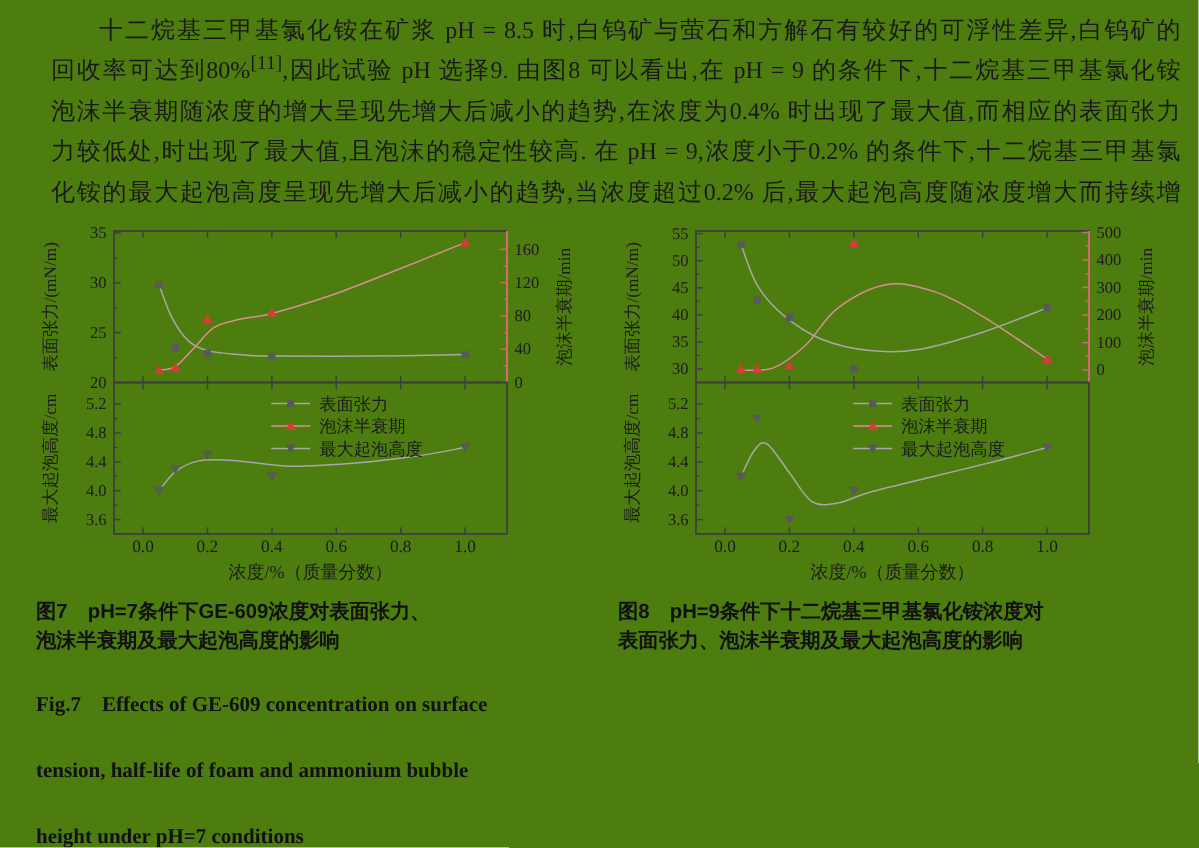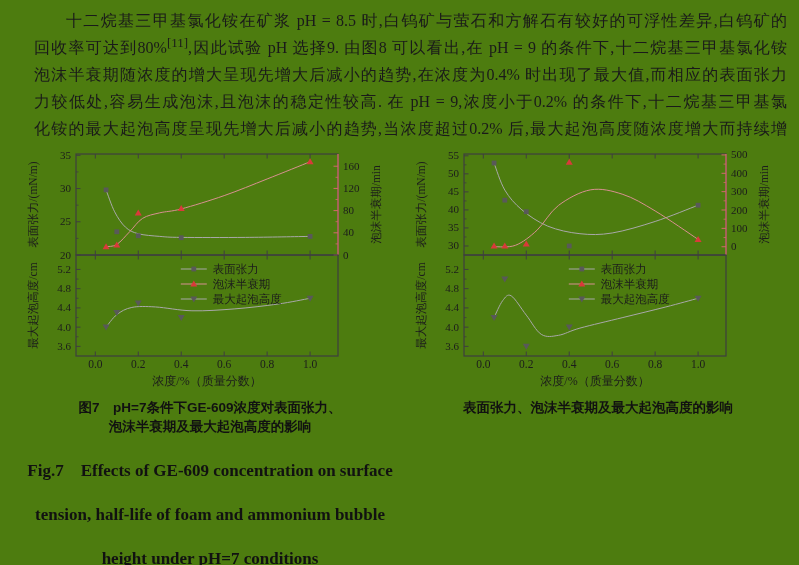--- a/index.html
+++ b/index.html
@@ -6,37 +6,37 @@
   .page{position:relative;width:799px;height:565px;background:#4d7c0f;overflow:hidden;
         font-family:"Liberation Serif","DejaVu Serif",serif;color:#1a1a1a;}
   .para{margin:7px 12px 0 34px;font-size:16px;}
   .pline{height:27px;line-height:27px;overflow:hidden;text-align:justify;text-align-last:justify;}
   .pline.indent{padding-left:2em;}
   .pline sup{font-size:13px;vertical-align:super;line-height:0;}
   .figrow{display:flex;gap:16px;padding-left:24px;margin-top:2px;}
   .figcol{width:372px;}
   .chart{display:block;}
   .cap{margin-top:2px;}
-  .cap-line{white-space:nowrap;text-align:center;}
+  .cap-line{white-space:nowrap;text-align:left;}
   .cap-cn .cap-line{font-family:"Liberation Sans","DejaVu Sans",sans-serif;font-weight:700;
         font-size:13.5px;line-height:19px;color:#111;}
   .cap-en .cap-line{font-family:"Liberation Serif","DejaVu Serif",serif;font-weight:700;
-        font-size:17px;line-height:19px;color:#111;margin-top:25px;}
+        font-size:14px;line-height:19px;color:#111;margin-top:25px;}
   svg text{font-family:"Liberation Serif","DejaVu Serif",serif;fill:#1c1c1c;}
 </style>
 </head>
 <body>
 
 <div class="page">
 
   <div class="para">
     <div class="pline indent">十二烷基三甲基氯化铵在矿浆 pH = 8.5 时,白钨矿与萤石和方解石有较好的可浮性差异,白钨矿的</div>
     <div class="pline"><span>回收率可达到80%</span><sup>[11]</sup><span>,因此试验 pH 选择9. 由图8 可以看出,在 pH = 9 的条件下,十二烷基三甲基氯化铵</span></div>
     <div class="pline">泡沫半衰期随浓度的增大呈现先增大后减小的趋势,在浓度为0.4% 时出现了最大值,而相应的表面张力</div>
-    <div class="pline">力较低处,容易生成泡沫,且泡沫的稳定性较高. 在 pH = 9,浓度小于0.2% 的条件下,十二烷基三甲基氯</div>
+    <div class="pline">力较低处,时出现了最大值,且泡沫的稳定性较高. 在 pH = 9,浓度小于0.2% 的条件下,十二烷基三甲基氯</div>
     <div class="pline">化铵的最大起泡高度呈现先增大后减小的趋势,当浓度超过0.2% 后,最大起泡高度随浓度增大而持续增</div>
   </div>
 
   <div class="figrow">
 
     <div class="figcol">
       <svg class="chart" width="372" height="252" viewBox="0 0 372 252">
           <rect x="52" y="10" width="262" height="101" fill="none" stroke="#3f3f3f" stroke-width="1.2"></rect>
           <line x1="314" y1="10" x2="314" y2="111" stroke="#cf6b6b" stroke-width="1.4"></line>
           <line x1="52" y1="111" x2="56.5" y2="111" stroke="#3f3f3f" stroke-width="1"></line>
@@ -261,18 +261,19 @@
           <rect x="167.4" y="122.6" width="4.8" height="4.8" fill="#595959"></rect>
           <text x="188.8" y="129" text-anchor="start" font-size="11.5">表面张力</text>
           <line x1="156.8" y1="140" x2="182.8" y2="140" stroke="#d89090" stroke-width="1"></line>
           <polygon points="169.8,136.6 173.3,142.6 166.3,142.6" fill="#d93a3a"></polygon>
           <text x="188.8" y="144" text-anchor="start" font-size="11.5">泡沫半衰期</text>
           <line x1="156.8" y1="155" x2="182.8" y2="155" stroke="#a8a8a8" stroke-width="1"></line>
           <polygon points="169.8,158.4 173.3,152.4 166.3,152.4" fill="#595959"></polygon>
           <text x="188.8" y="159" text-anchor="start" font-size="11.5">最大起泡高度</text>
         </svg>
       <div class="cap cap-cn">
+        <div class="cap-line">图8　pH=9条件下十二烷基三甲基氯化铵浓度对</div>
         <div class="cap-line">表面张力、泡沫半衰期及最大起泡高度的影响</div>
       </div>
     </div>
 
   </div>
 </div>
 
 </body></html>

